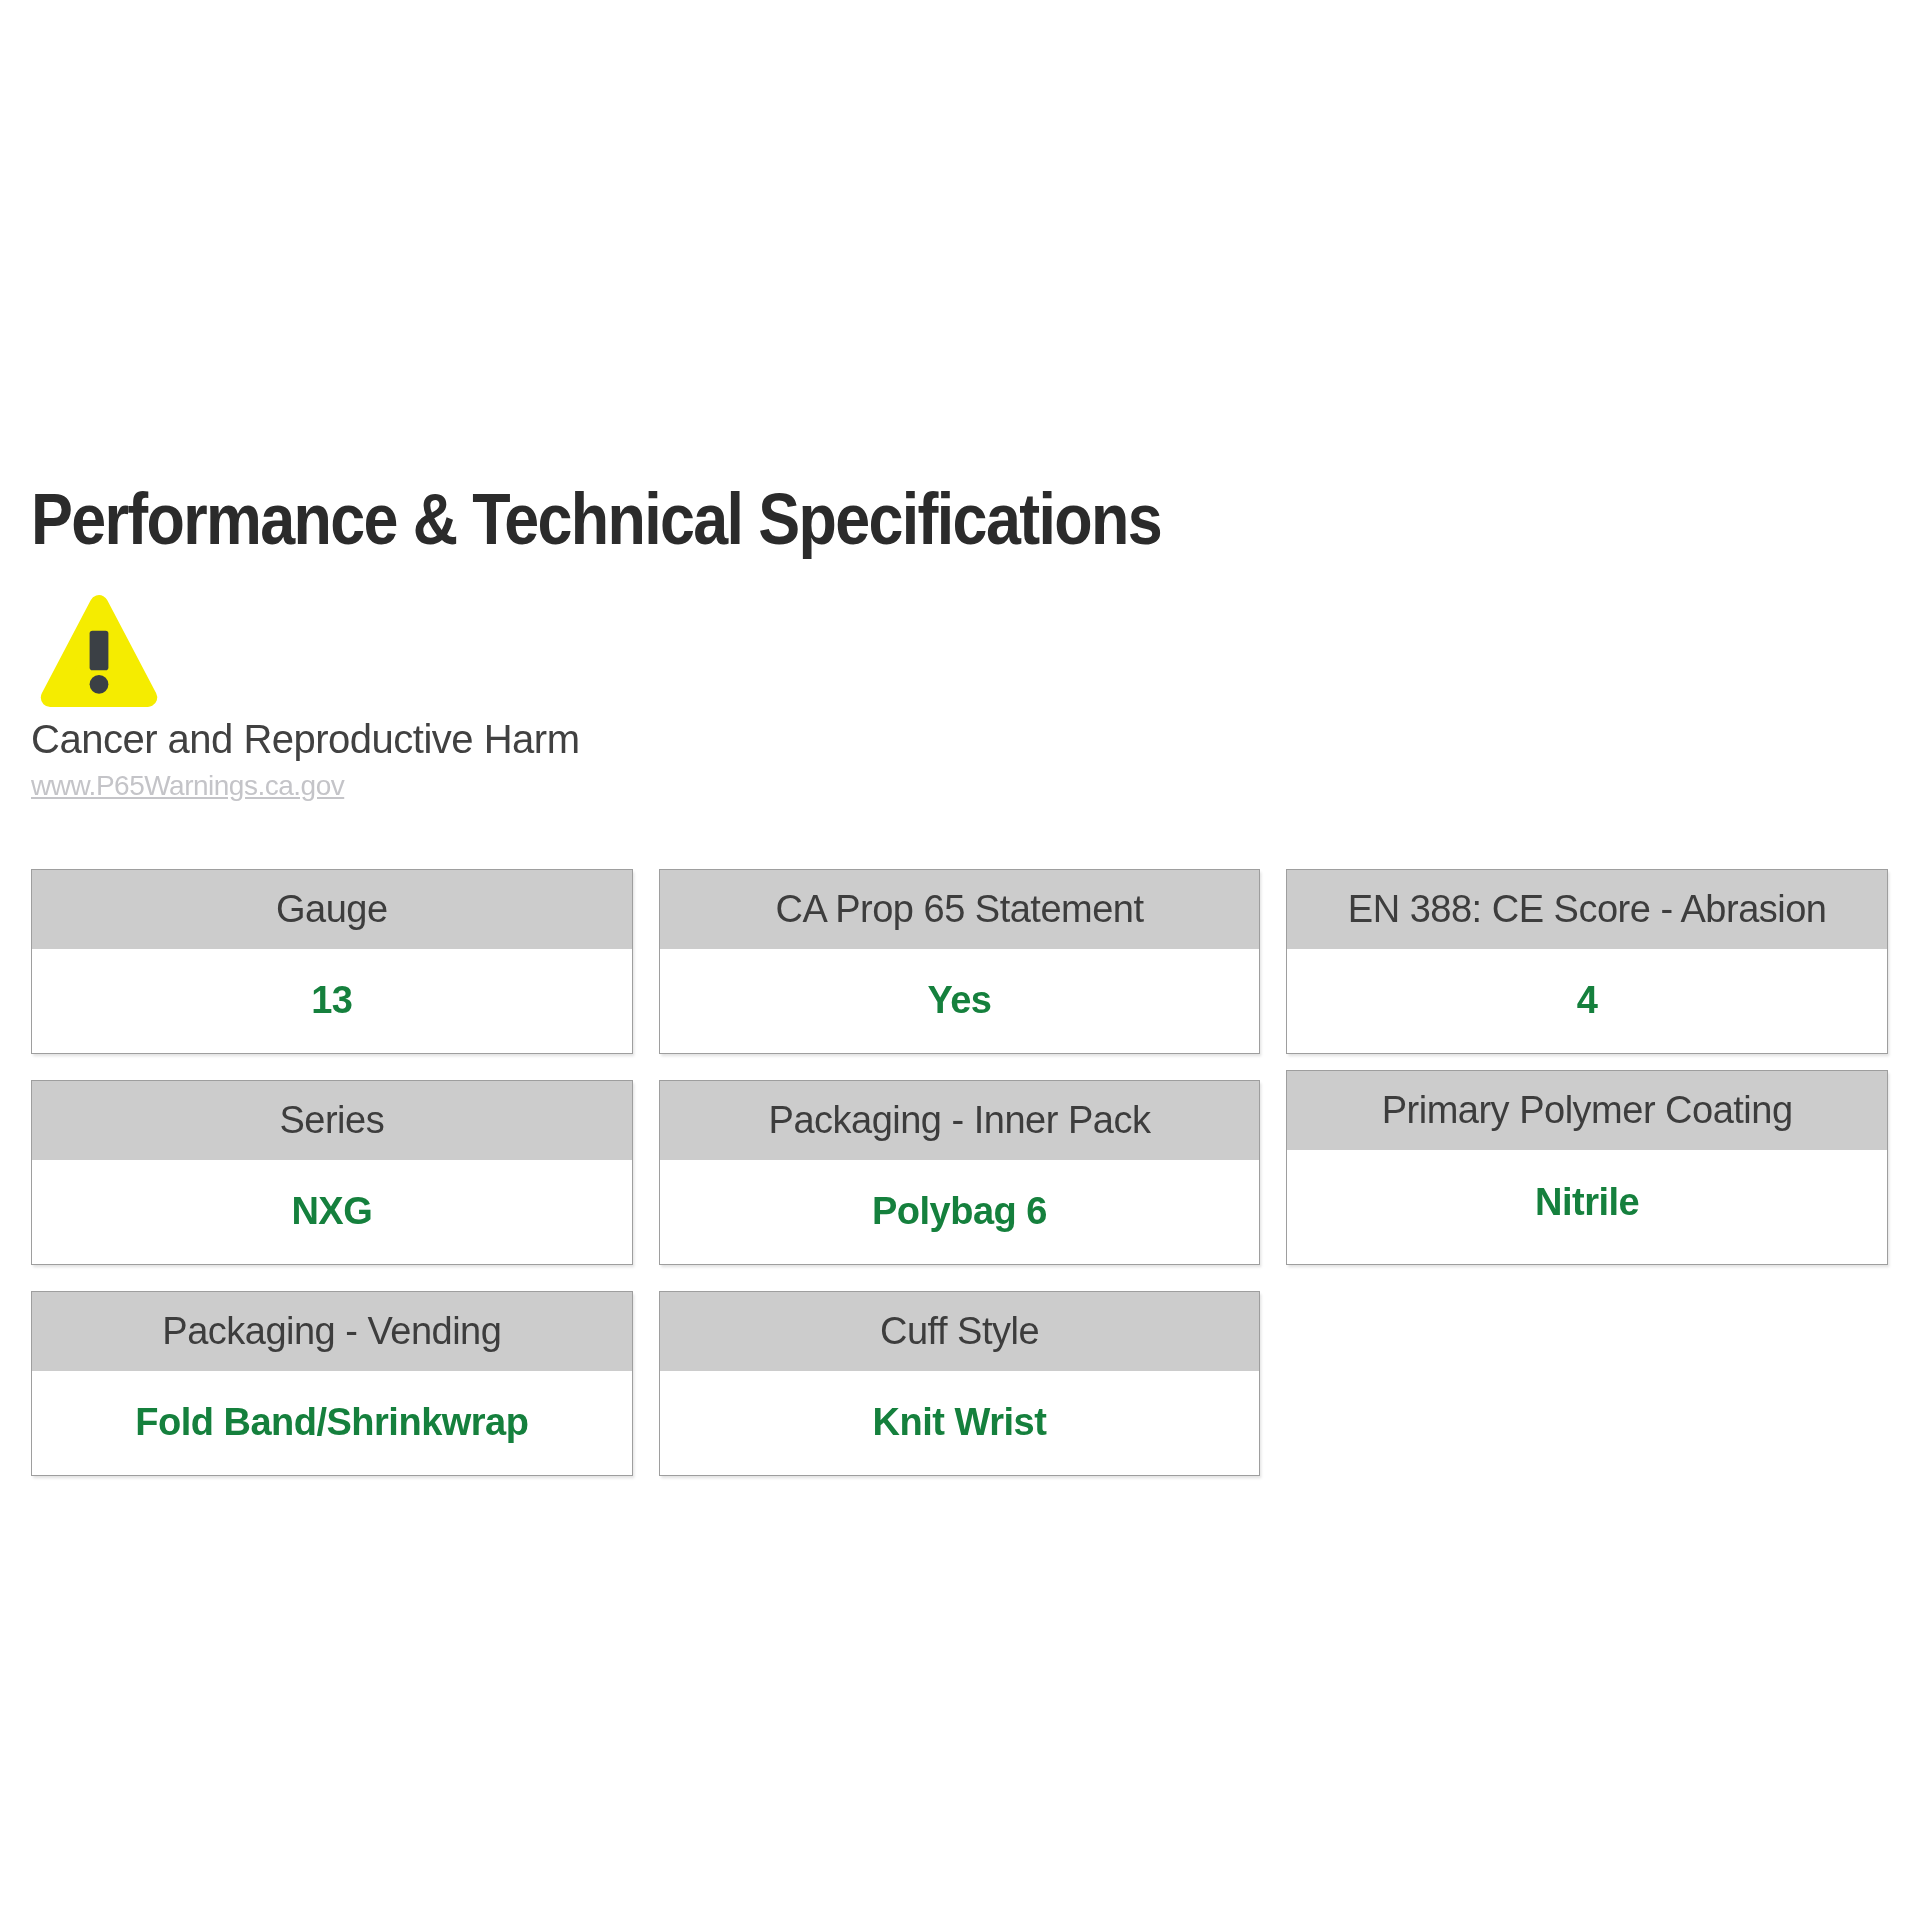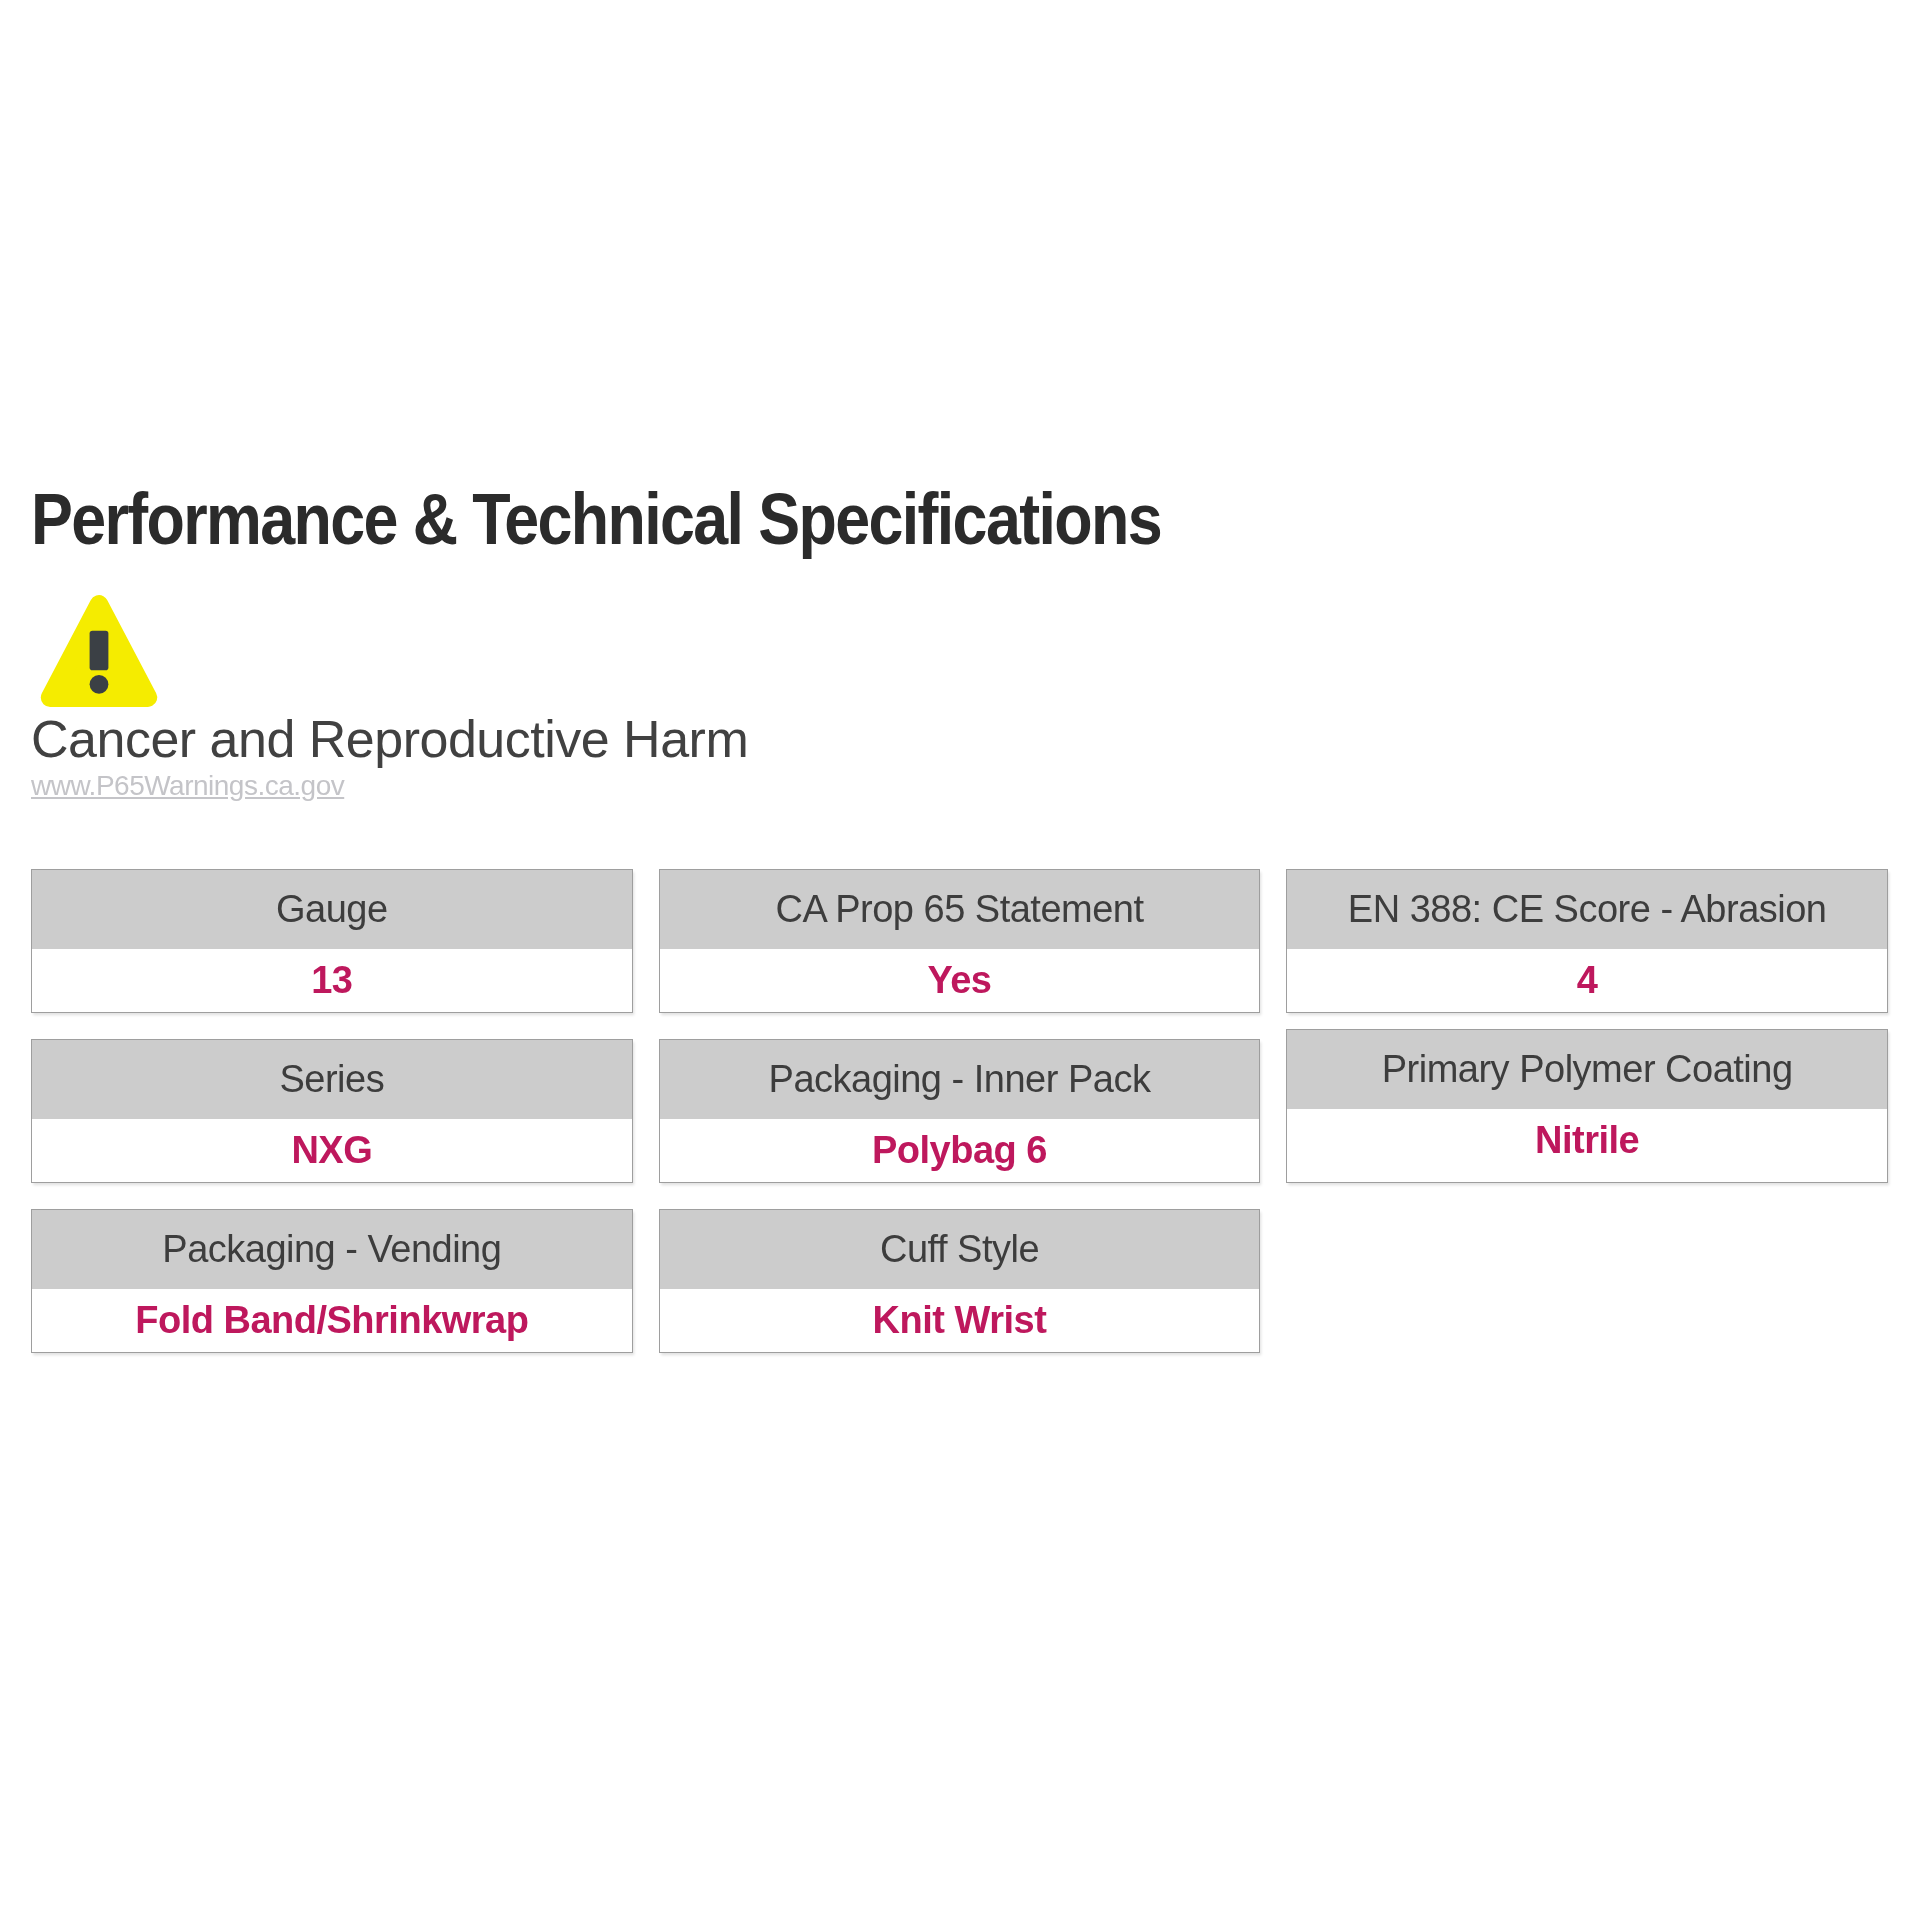--- a/index.html
+++ b/index.html
@@ -29,21 +29,21 @@
     transform-origin: left center;
   }
   .warn-block {
     margin-top: 36px;
   }
   .warn-block svg {
     display: block;
     margin: 0 0 5.6px 5.6px;
   }
   .warn-text {
-    font-size: 52px;
+    font-size: 40px;
     line-height: 45px;
     color: #414141;
     letter-spacing: -0.5px;
   }
   .warn-link {
     display: inline-block;
     font-size: 28px;
     line-height: 47px;
     color: #c4c4c8;
     text-decoration: underline;
@@ -72,28 +72,28 @@
     background: #cccccc;
     display: flex;
     align-items: center;
     justify-content: center;
     text-align: center;
     font-size: 38px;
     color: #3d3d3d;
     letter-spacing: -0.5px;
   }
   .spec-value {
-    height: 63px;
+    height: 104px;
     display: flex;
     align-items: center;
     justify-content: center;
     text-align: center;
     font-size: 38px;
     font-weight: bold;
-    color: #be185d;
+    color: #15803d;
     letter-spacing: -0.5px;
   }
 </style>
 </head>
 <body>
 
 <div class="content">
 
   <h1 class="page-title">Performance &amp; Technical Specifications</h1>
 

